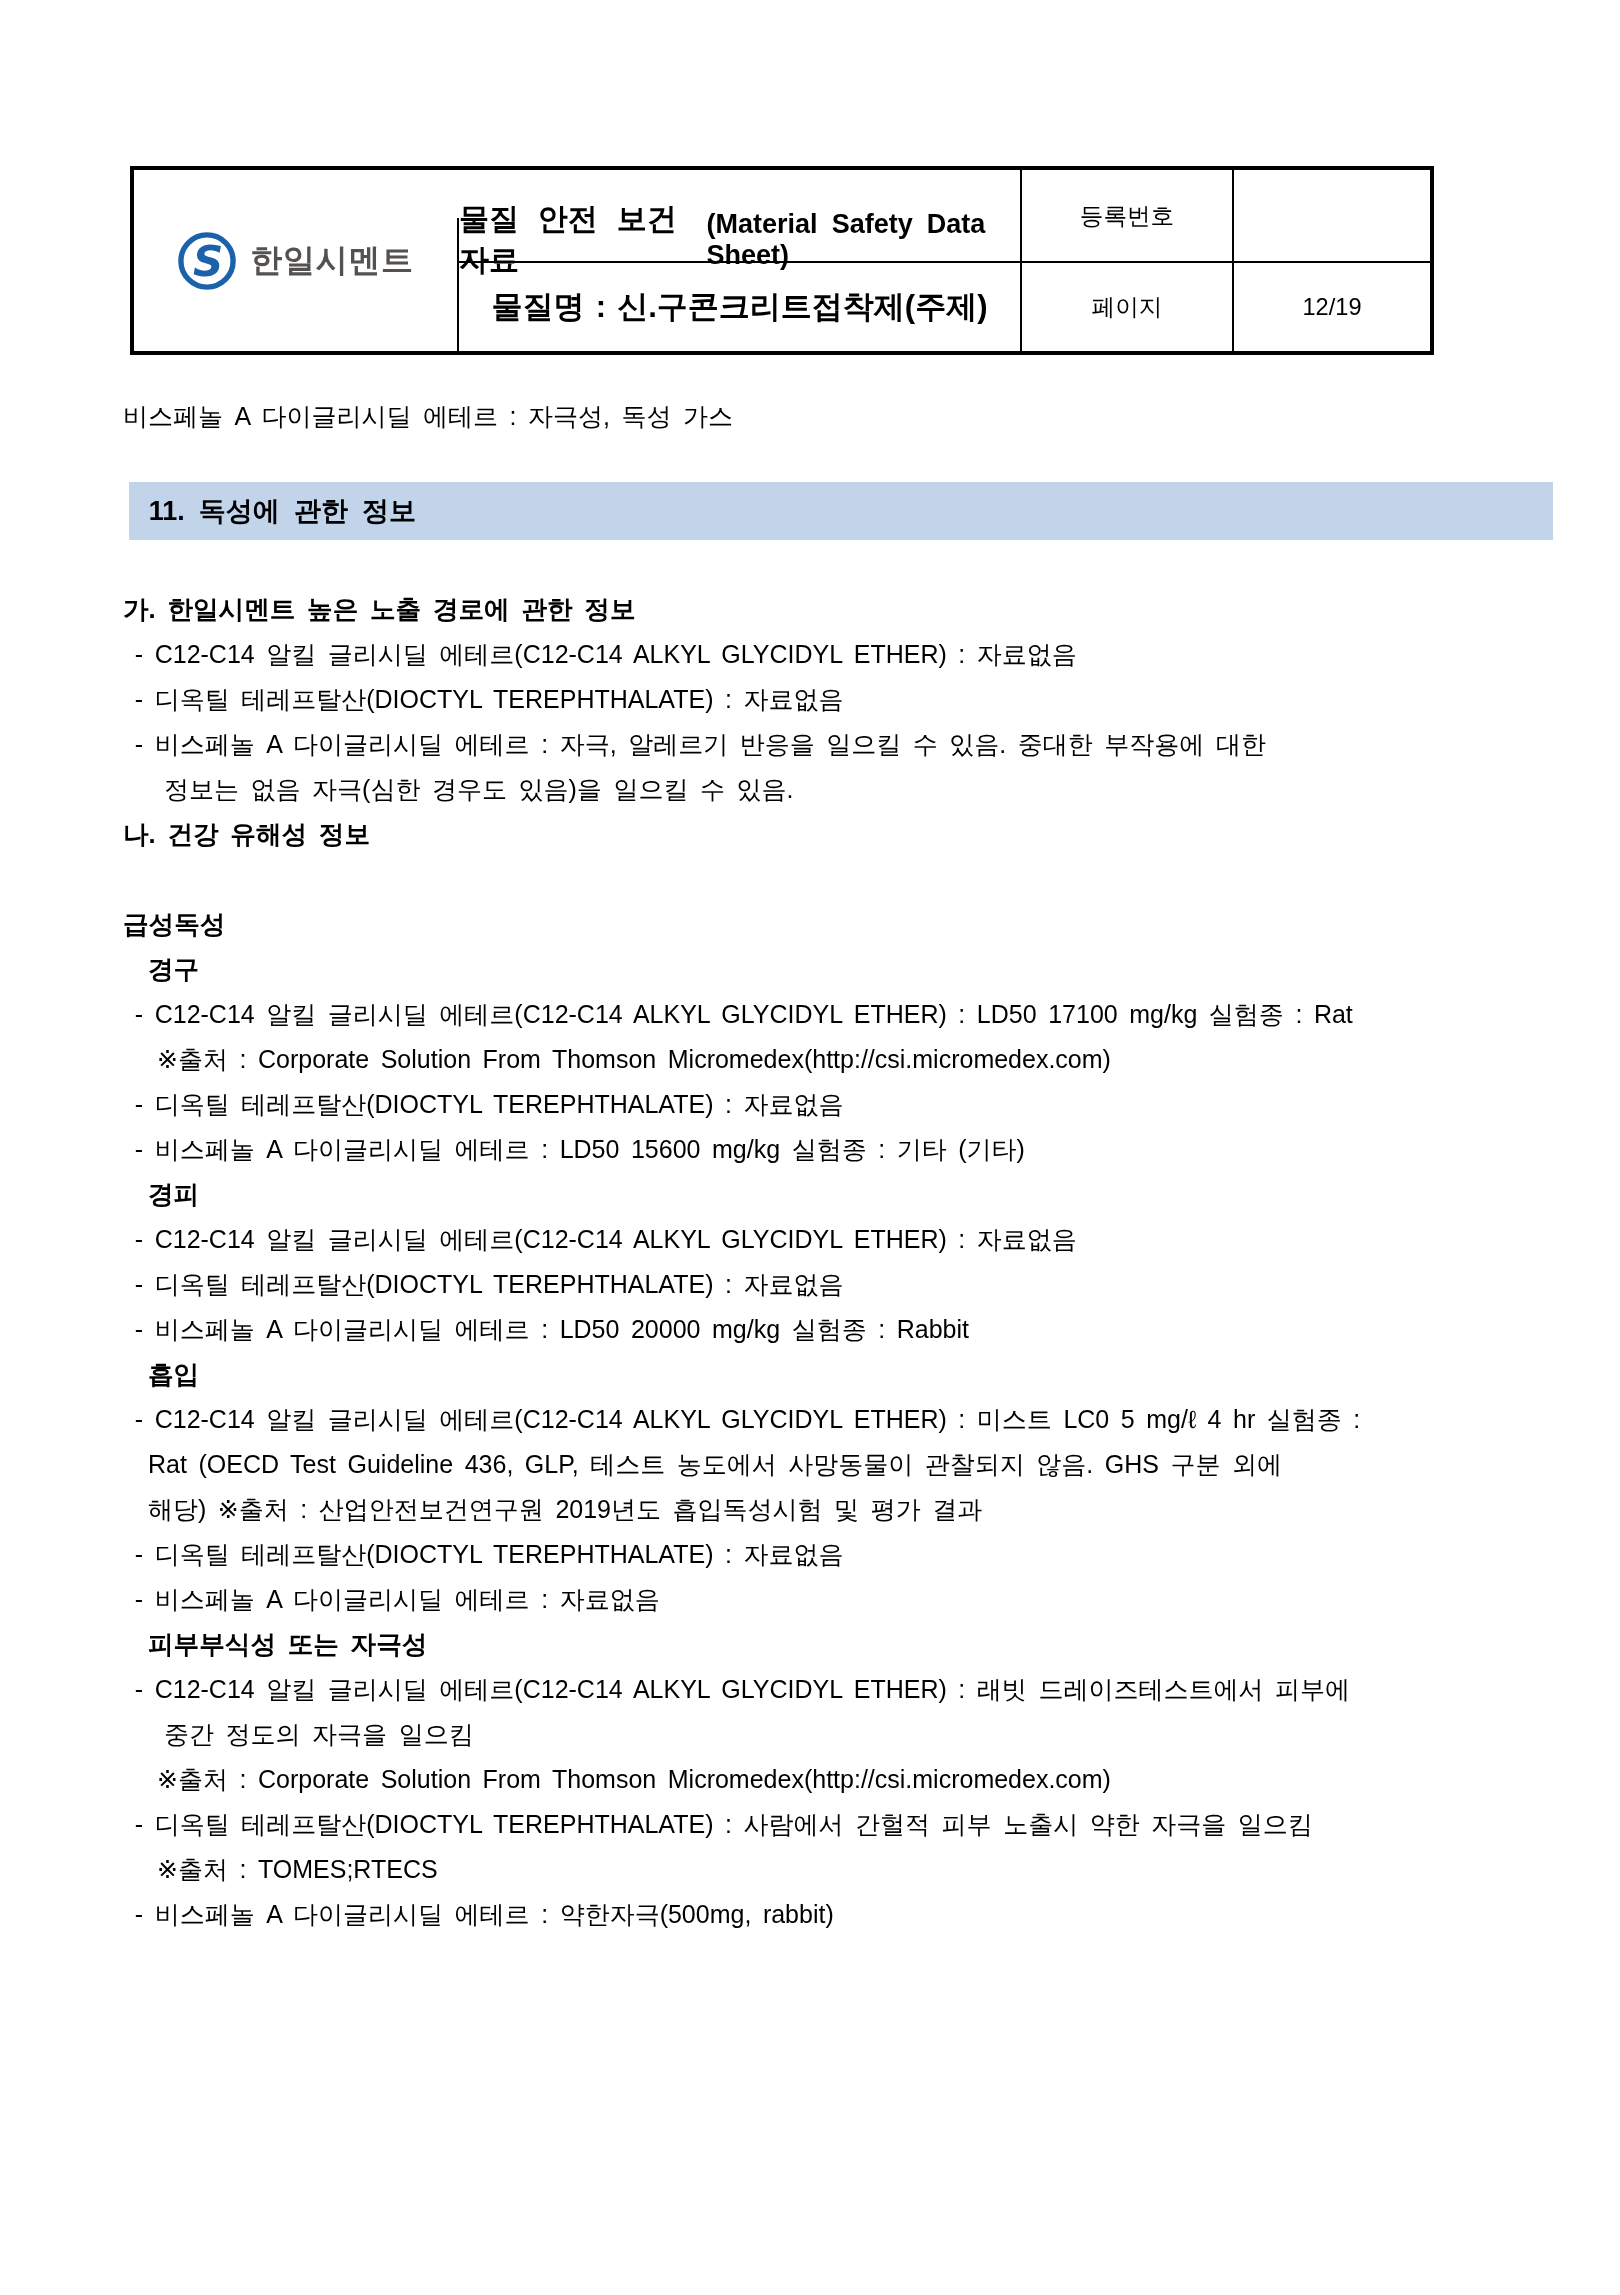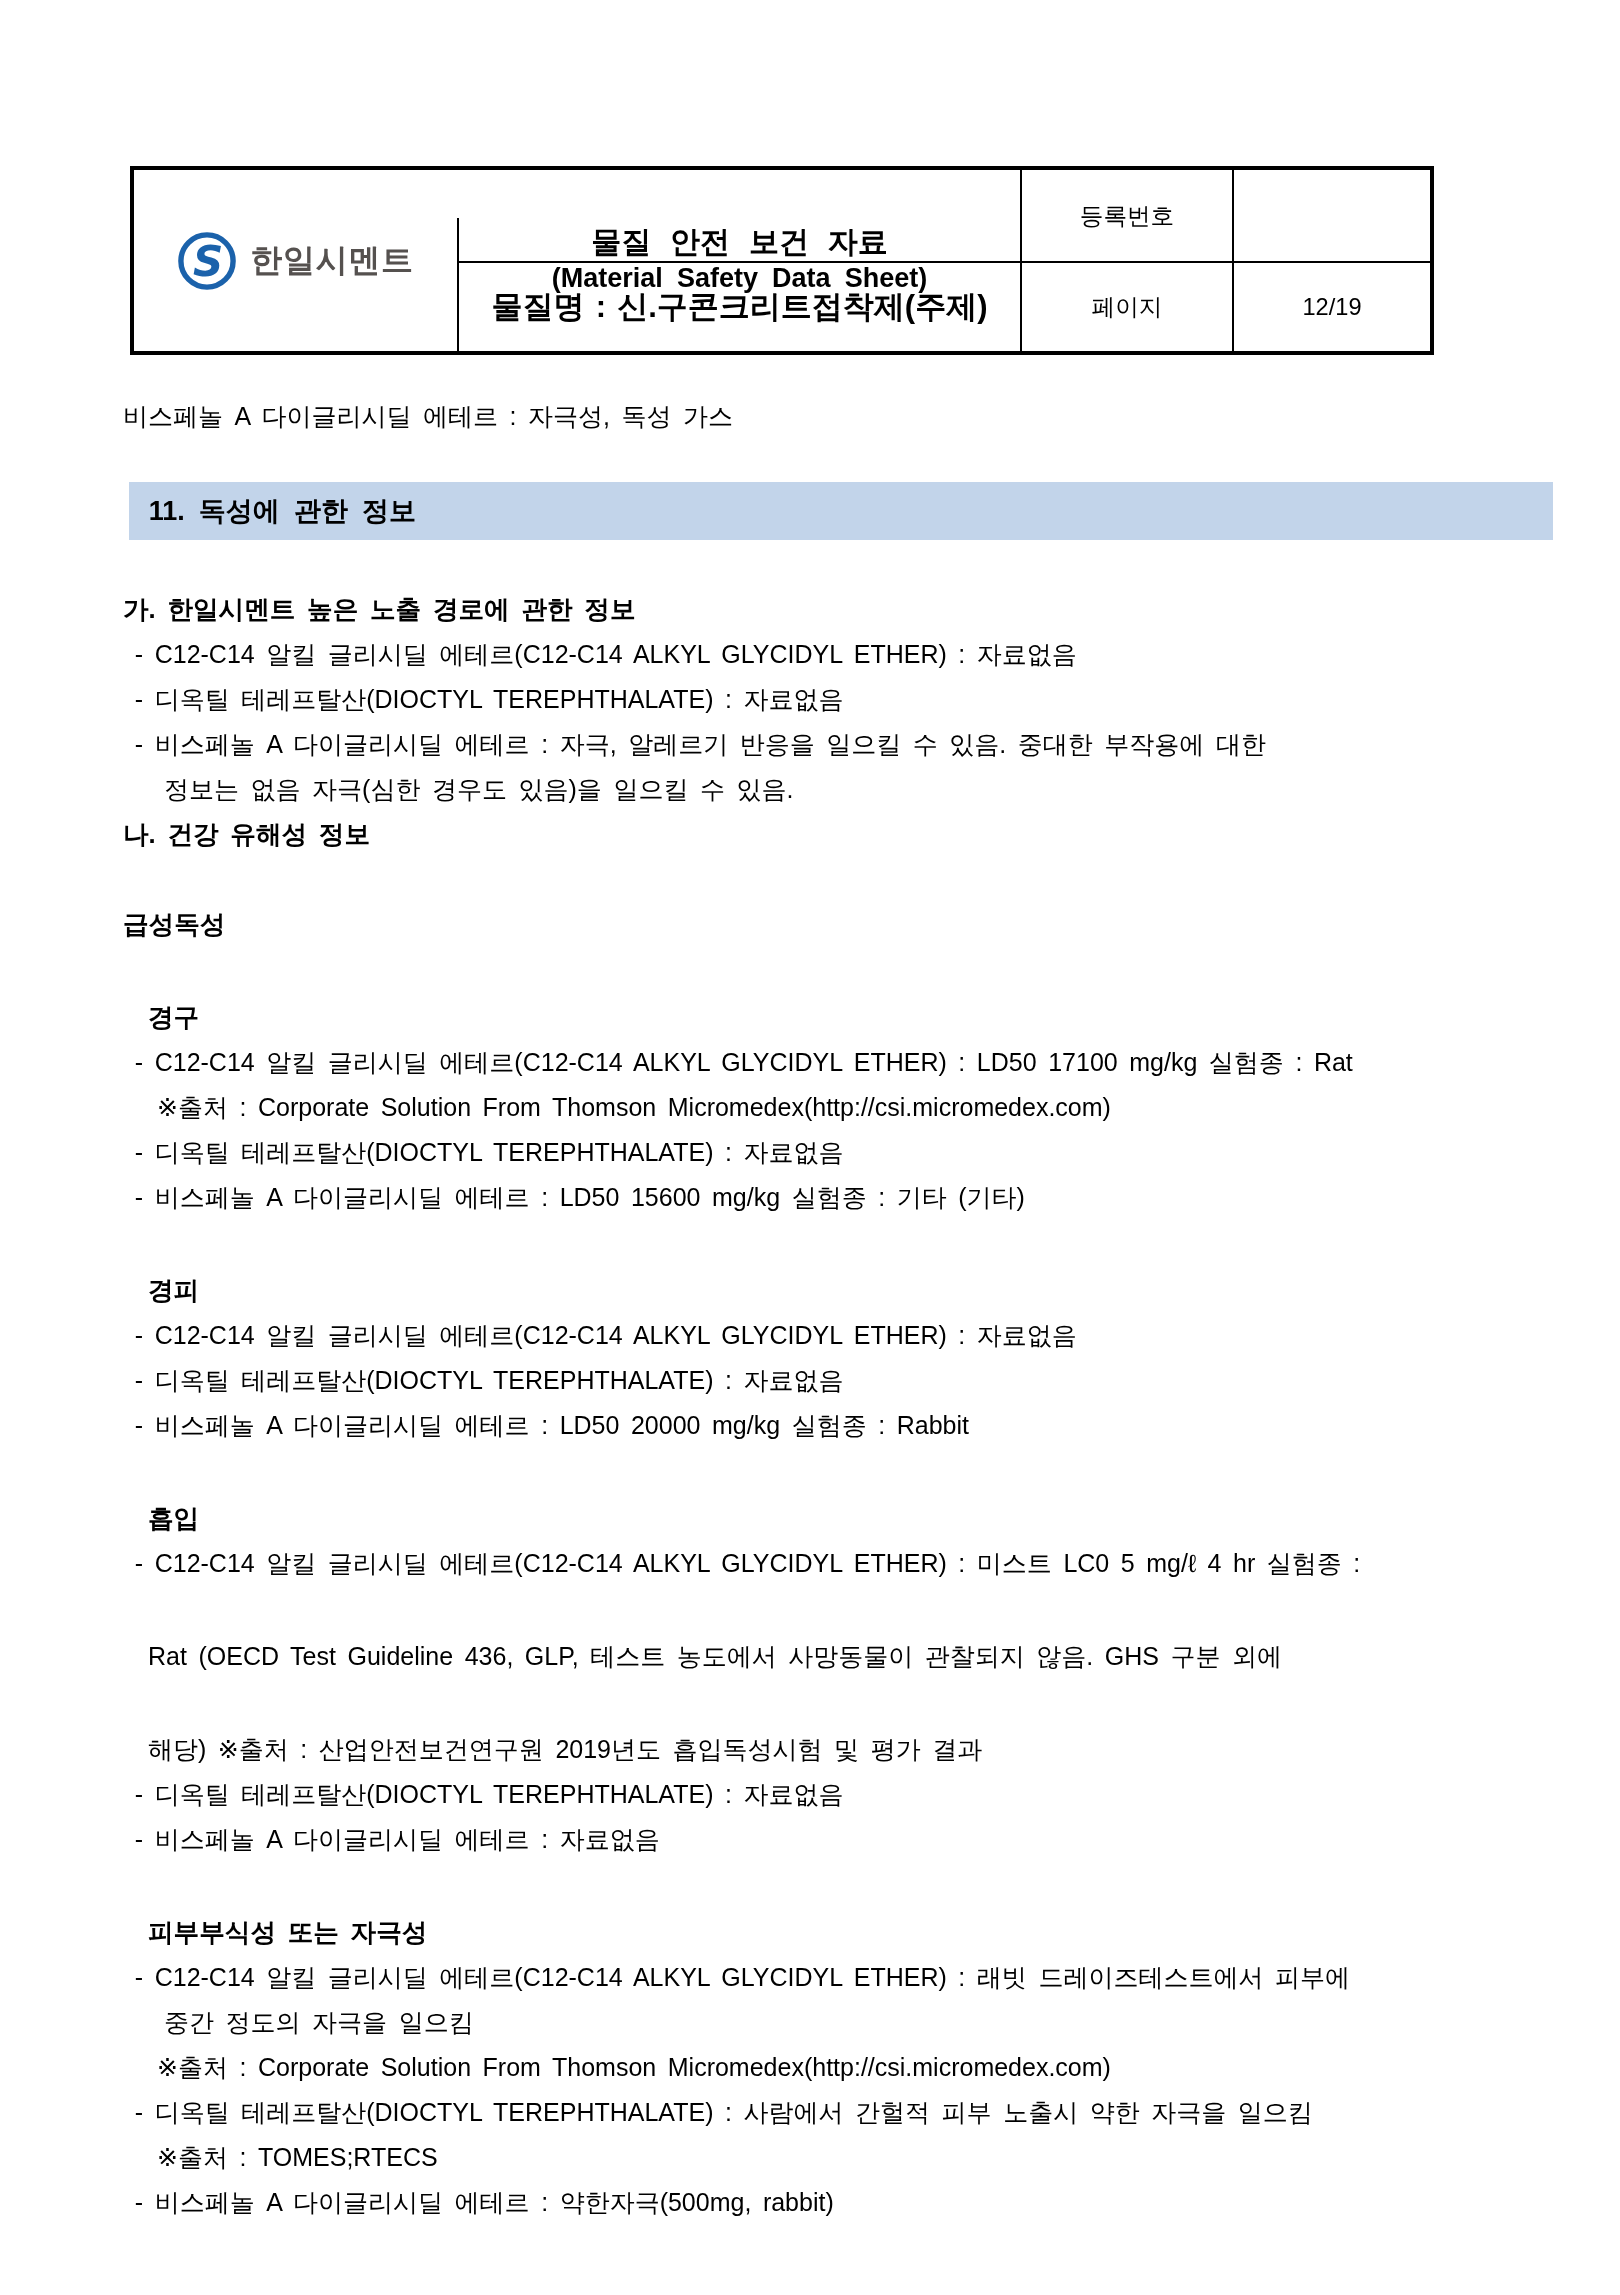--- a/index.html
+++ b/index.html
@@ -24,21 +24,21 @@
     background:#fff;
   }
   .cell { display:flex; align-items:center; justify-content:center; }
   .cell.bl { border-left:2px solid #000; }
   .cell.bt { border-top:2px solid #000; }
 
   .logo-cell { grid-row:1 / 3; flex-direction:row; gap:13px; }
   .logo-mark { width:60px; height:60px; flex:0 0 auto; }
   .logo-text { font-size:32px; font-weight:bold; color:#55514f; letter-spacing:0.7px; }
 
-  .title-cell { flex-direction:column; justify-content:space-evenly; padding:3.9px 0;margin-top:48px; }
+  .title-cell { flex-direction:row; justify-content:space-evenly; padding:3.9px 0;margin-top:48px; }
   .title-ko { font-size:30px; font-weight:bold; word-spacing:10.5px; }
   .title-en { font-size:27px; font-weight:bold; word-spacing:6.6px; }
 
   .subst-cell { font-size:31px; font-weight:bold; word-spacing:2.6px; white-space:nowrap; }
   .small-label { font-size:23.6px; }
 
   
   .intro-line {
     position:absolute; left:123px; top:394px; height:45px;
     line-height:45px; font-size:25px; word-spacing:4.6px; white-space:nowrap;
@@ -57,21 +57,21 @@
 
   
   .body-lines { position:absolute; left:123px; top:587px; width:1443px; }
   .line {
     height:45px; line-height:45px;
     font-size:25px; word-spacing:4.6px; white-space:nowrap;
   }
   .line.bold { font-weight:bold; font-size:25.6px; }
   .i0 { padding-left:0; }
   .i1 { padding-left:11.8px; }
-  .i2 { padding-left:25px;margin-top:48px; }
+  .i2 { padding-left:25px; }
   .i3 { padding-left:34px; }
   .i4 { padding-left:41px; }
 </style>
 </head>
 <body>
 
 <div class="page">
 
   <div class="htable">
 

